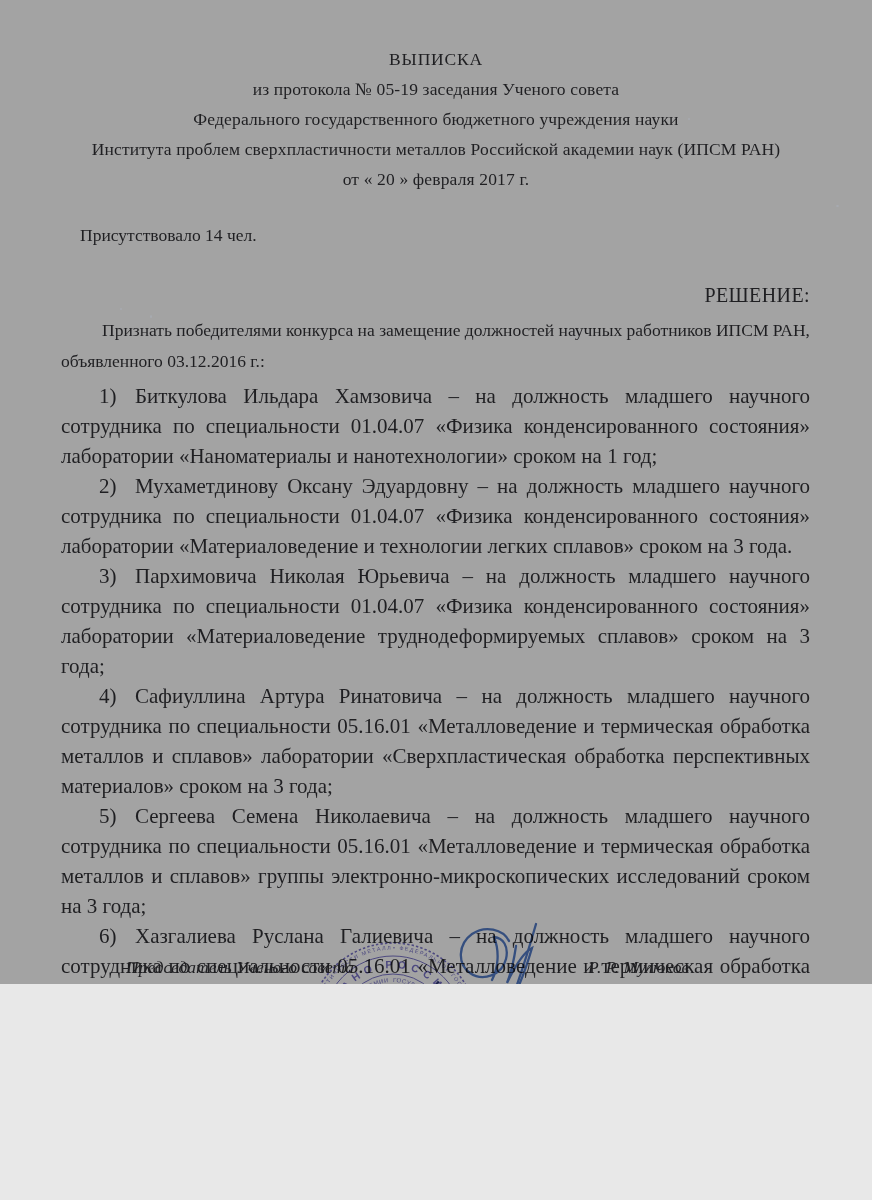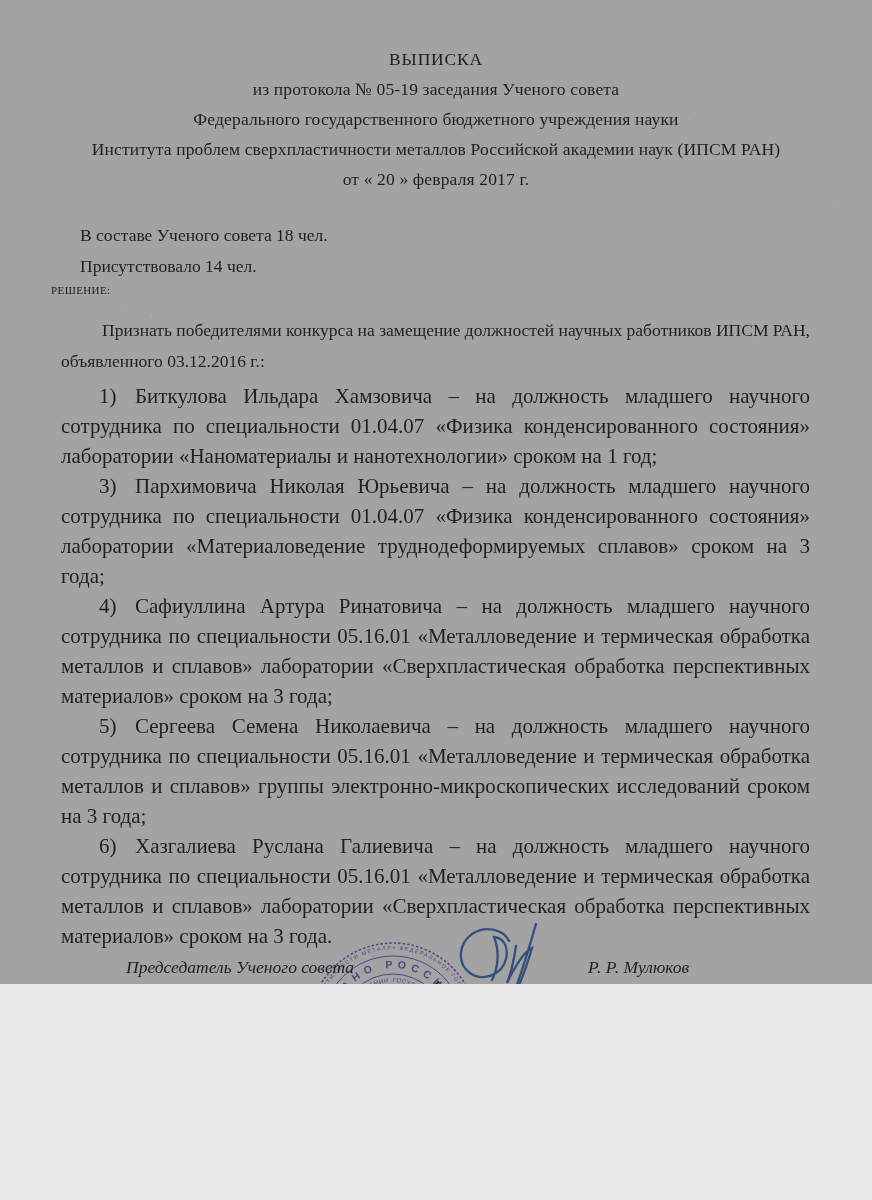--- a/index.html
+++ b/index.html
@@ -15,22 +15,22 @@
   
   .doc-header {
     position:absolute; top:44px; left:0; width:872px;
     text-align:center; font-size:17.5px; line-height:30px;
     letter-spacing:.15px;
   }
   .doc-header .title-line { font-weight:normal; letter-spacing:.8px; }
   .council-block { top:220px; position:absolute; left:61px; width:749px; line-height:31px; font-size:17.5px; }
   .council-block div { padding-left:19px; }
   .decision-heading {
-    position:absolute; top:284px; left:51px; width:749px;
-    text-align:left; font-size:11px; letter-spacing:.4px;
+    position:absolute; top:284px; left:61px; width:749px;
+    text-align:right; font-size:20px; letter-spacing:.4px;
   }
   .decision-intro {
     position:absolute; top:315px; left:61px; width:749px;
     font-size:17.5px; line-height:31px; text-align:justify; text-indent:41px;
   }
   .items-block { position:absolute; top:381px; left:61px; width:749px; }
   .res-item {
     font-size:21px; line-height:30px; text-align:justify;
     text-indent:38px; margin:0;
   }
@@ -81,29 +81,29 @@
 
   <div class="doc-header">
     <div class="title-line">ВЫПИСКА</div>
     <div>из протокола № 05-19 заседания Ученого совета</div>
     <div>Федерального государственного бюджетного учреждения науки</div>
     <div>Института проблем сверхпластичности металлов Российской академии наук (ИПСМ РАН)</div>
     <div>от « 20 » февраля 2017 г.</div>
   </div>
 
   <div class="council-block">
-    <div>В составе Ученого совета 18 чел.</div>
     <div>Присутствовало 14 чел.</div>
   </div>
 
   <div class="decision-heading">РЕШЕНИЕ:</div>
   <div class="decision-intro">Признать победителями конкурса на замещение должностей научных работников ИПСМ РАН, объявленного 03.12.2016 г.:</div>
 
   <div class="items-block">
     <p class="res-item"><span class="num">1)</span><span>Биткулова Ильдара Хамзовича – на должность младшего научного сотрудника по специальности 01.04.07 «Физика конденсированного состояния» лаборатории «Наноматериалы и нанотехнологии» сроком на 1 год;</span></p>
+    <p class="res-item"><span class="num">2)</span><span>Мухаметдинову Оксану Эдуардовну – на должность младшего научного сотрудника по специальности 01.04.07 «Физика конденсированного состояния» лаборатории «Материаловедение и технологии легких сплавов» сроком на 3 года.</span></p>
     <p class="res-item"><span class="num">3)</span><span>Пархимовича Николая Юрьевича – на должность младшего научного сотрудника по специальности 01.04.07 «Физика конденсированного состояния» лаборатории «Материаловедение труднодеформируемых сплавов» сроком на 3 года;</span></p>
     <p class="res-item"><span class="num">4)</span><span>Сафиуллина Артура Ринатовича – на должность младшего научного сотрудника по специальности 05.16.01 «Металловедение и термическая обработка металлов и сплавов» лаборатории «Сверхпластическая обработка перспективных материалов» сроком на 3 года;</span></p>
     <p class="res-item"><span class="num">5)</span><span>Сергеева Семена Николаевича – на должность младшего научного сотрудника по специальности 05.16.01 «Металловедение и термическая обработка металлов и сплавов» группы электронно-микроскопических исследований сроком на 3 года;</span></p>
     <p class="res-item"><span class="num">6)</span><span>Хазгалиева Руслана Галиевича – на должность младшего научного сотрудника по специальности 05.16.01 «Металловедение и термическая обработка металлов и сплавов» лаборатории «Сверхпластическая обработка перспективных материалов» сроком на 3 года.</span></p>
   </div>
 
   <div class="sig-row row-1">
     <span class="sig-role">Председатель Ученого совета</span>
     <span class="sig-name">Р. Р. Мулюков</span>
   </div>

